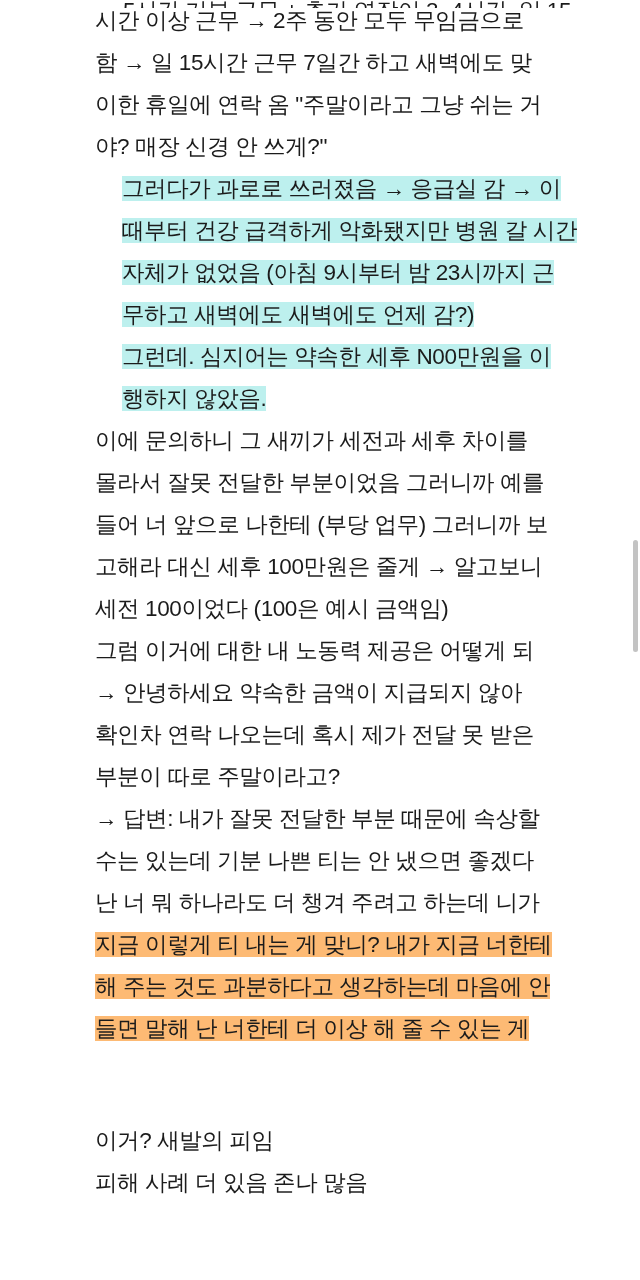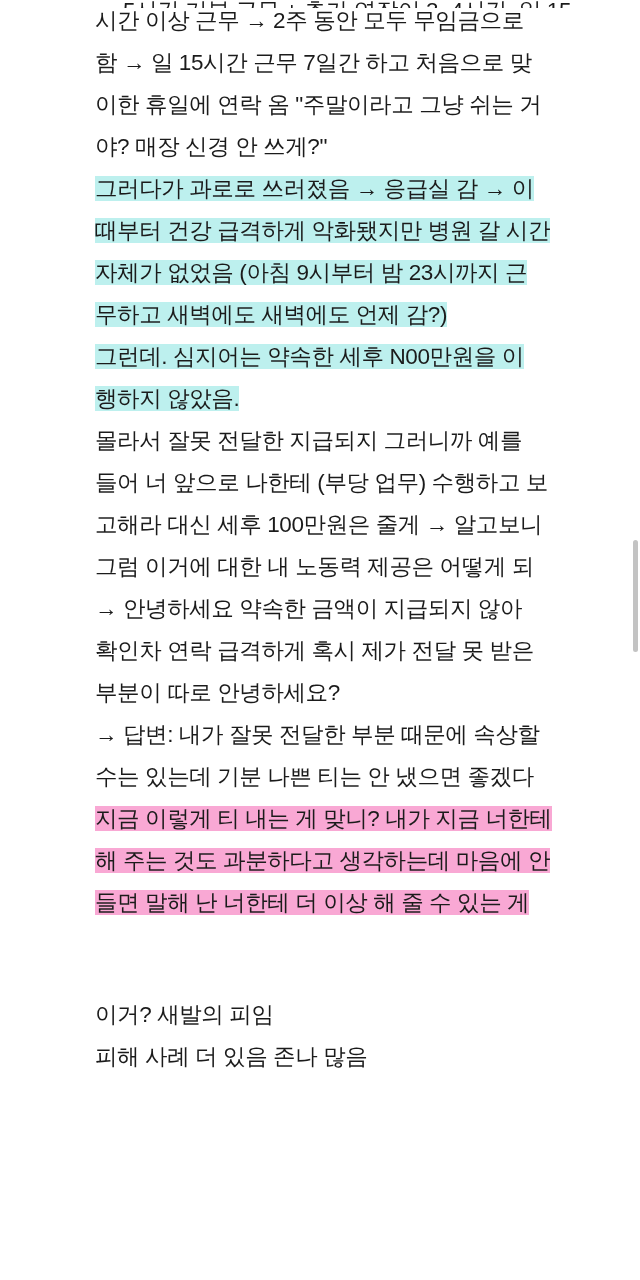--- a/index.html
+++ b/index.html
@@ -35,23 +35,24 @@
 
   .line {
     display: block;
     white-space: pre-wrap;
     min-height: 42px;
   }
 
   
   .hl-cyan {
     background: #bdf0ee;
+    margin-left: 27px;
   }
   .hl-blue {
-    background: #f9a8d4;
+    background: #fdba74;
   }
 
   .clipped-top {
     position: absolute;
     left: 95px;
     top: -10px;
     width: 490px;
     height: 18px;
     overflow: hidden;
     font-size: 22.5px;
@@ -89,44 +90,47 @@
 
 <div id="page">
 
   <div class="clipped-top">
     <span>→ 5시간 기본 근무 + 추가 연장이 3~4시간, 일 15</span>
   </div>
 
   <div class="text-body">
 
     <span class="line">시간 이상 근무 → 2주 동안 모두 무임금으로</span>
-    <span class="line">함 → 일 15시간 근무 7일간 하고 처음으로 맞</span>
+    <span class="line">함 → 일 15시간 근무 7일간 하고 새벽에도 맞</span>
     <span class="line">이한 휴일에 연락 옴 "주말이라고 그냥 쉬는 거</span>
     <span class="line">야? 매장 신경 안 쓰게?"</span>
 
     <span class="line"><span class="hl-cyan">그러다가 과로로 쓰러졌음 → 응급실 감 → 이</span></span>
     <span class="line"><span class="hl-cyan">때부터 건강 급격하게 악화됐지만 병원 갈 시간</span></span>
     <span class="line"><span class="hl-cyan">자체가 없었음 (아침 9시부터 밤 23시까지 근</span></span>
     <span class="line"><span class="hl-cyan">무하고 새벽에도 새벽에도 언제 감?)</span></span>
 
     <span class="line"><span class="hl-cyan">그런데. 심지어는 약속한 세후 N00만원을 이</span></span>
     <span class="line"><span class="hl-cyan">행하지 않았음.</span></span>
 
-    <span class="line">몰라서 잘못 전달한 지급되지 그러니까 예를</span>
-    <span class="line">들어 너 앞으로 나한테 (부당 업무) 수행하고 보</span>
+    <span class="line">이에 문의하니 그 새끼가 세전과 세후 차이를</span>
+    <span class="line">몰라서 잘못 전달한 부분이었음 그러니까 예를</span>
+    <span class="line">들어 너 앞으로 나한테 (부당 업무) 그러니까 보</span>
     <span class="line">고해라 대신 세후 100만원은 줄게 → 알고보니</span>
+    <span class="line">세전 100이었다 (100은 예시 금액임)</span>
 
     <span class="line">그럼 이거에 대한 내 노동력 제공은 어떻게 되</span>
 
     <span class="line">→ 안녕하세요 약속한 금액이 지급되지 않아</span>
-    <span class="line">확인차 연락 급격하게 혹시 제가 전달 못 받은</span>
-    <span class="line">부분이 따로 안녕하세요?</span>
+    <span class="line">확인차 연락 나오는데 혹시 제가 전달 못 받은</span>
+    <span class="line">부분이 따로 주말이라고?</span>
 
     <span class="line">→ 답변: 내가 잘못 전달한 부분 때문에 속상할</span>
     <span class="line">수는 있는데 기분 나쁜 티는 안 냈으면 좋겠다</span>
+    <span class="line">난 너 뭐 하나라도 더 챙겨 주려고 하는데 니가</span>
     <span class="line"><span class="hl-blue">지금 이렇게 티 내는 게 맞니? 내가 지금 너한테</span></span>
     <span class="line"><span class="hl-blue">해 주는 것도 과분하다고 생각하는데 마음에 안</span></span>
     <span class="line"><span class="hl-blue">들면 말해 난 너한테 더 이상 해 줄 수 있는 게</span></span>
 
     <span class="gap"></span>
 
     <span class="line">이거? 새발의 피임</span>
     <span class="line">피해 사례 더 있음 존나 많음</span>
 
   </div>

